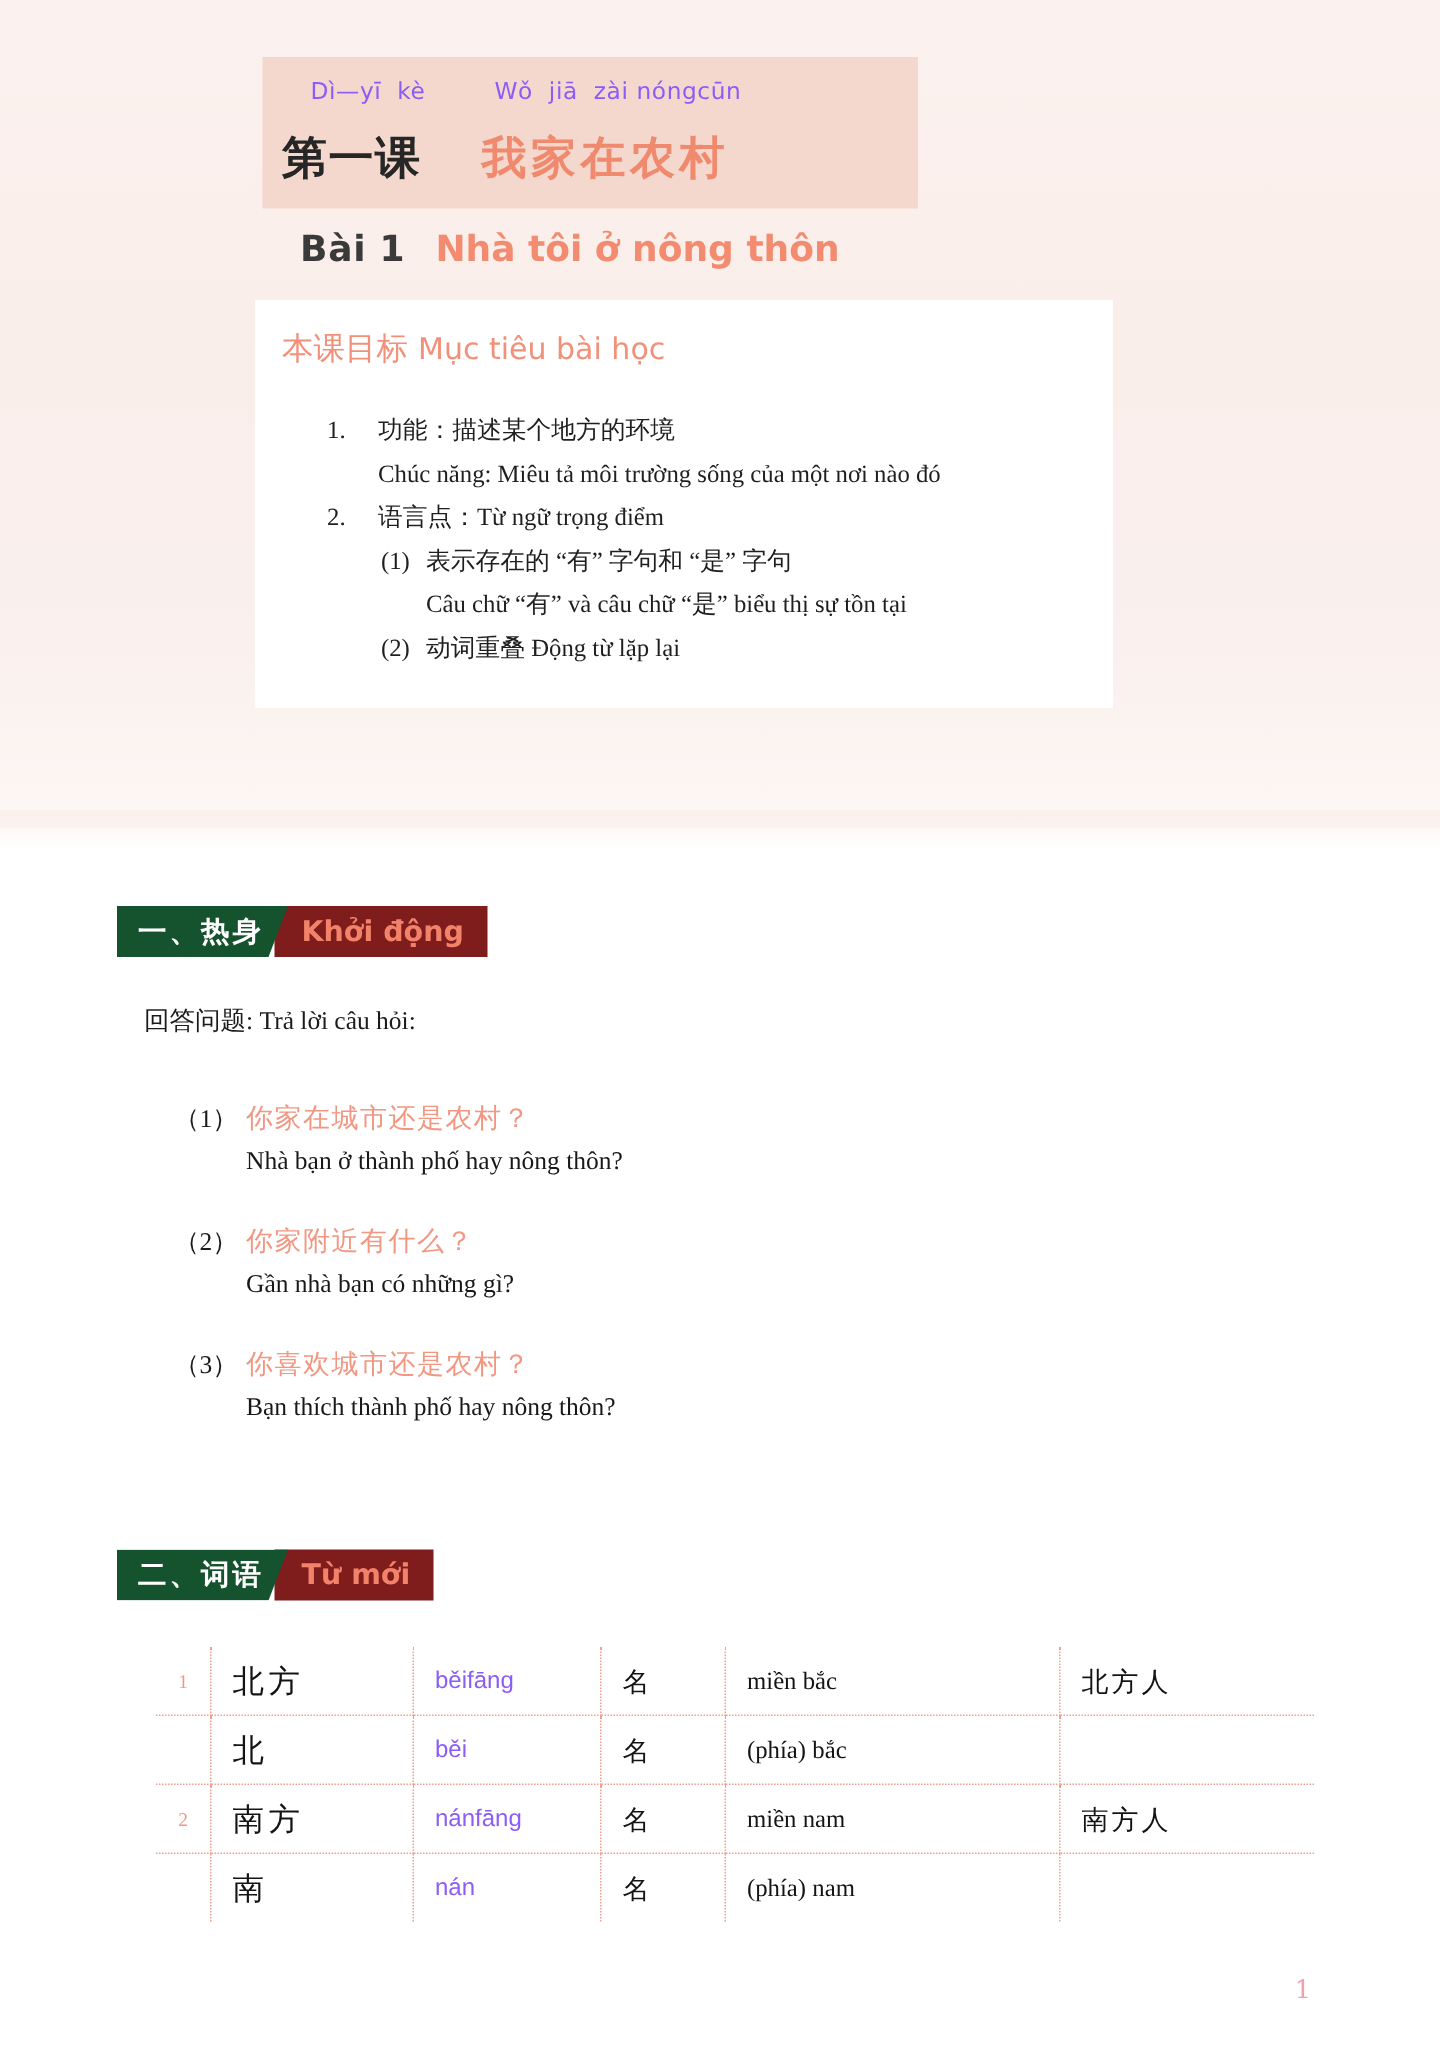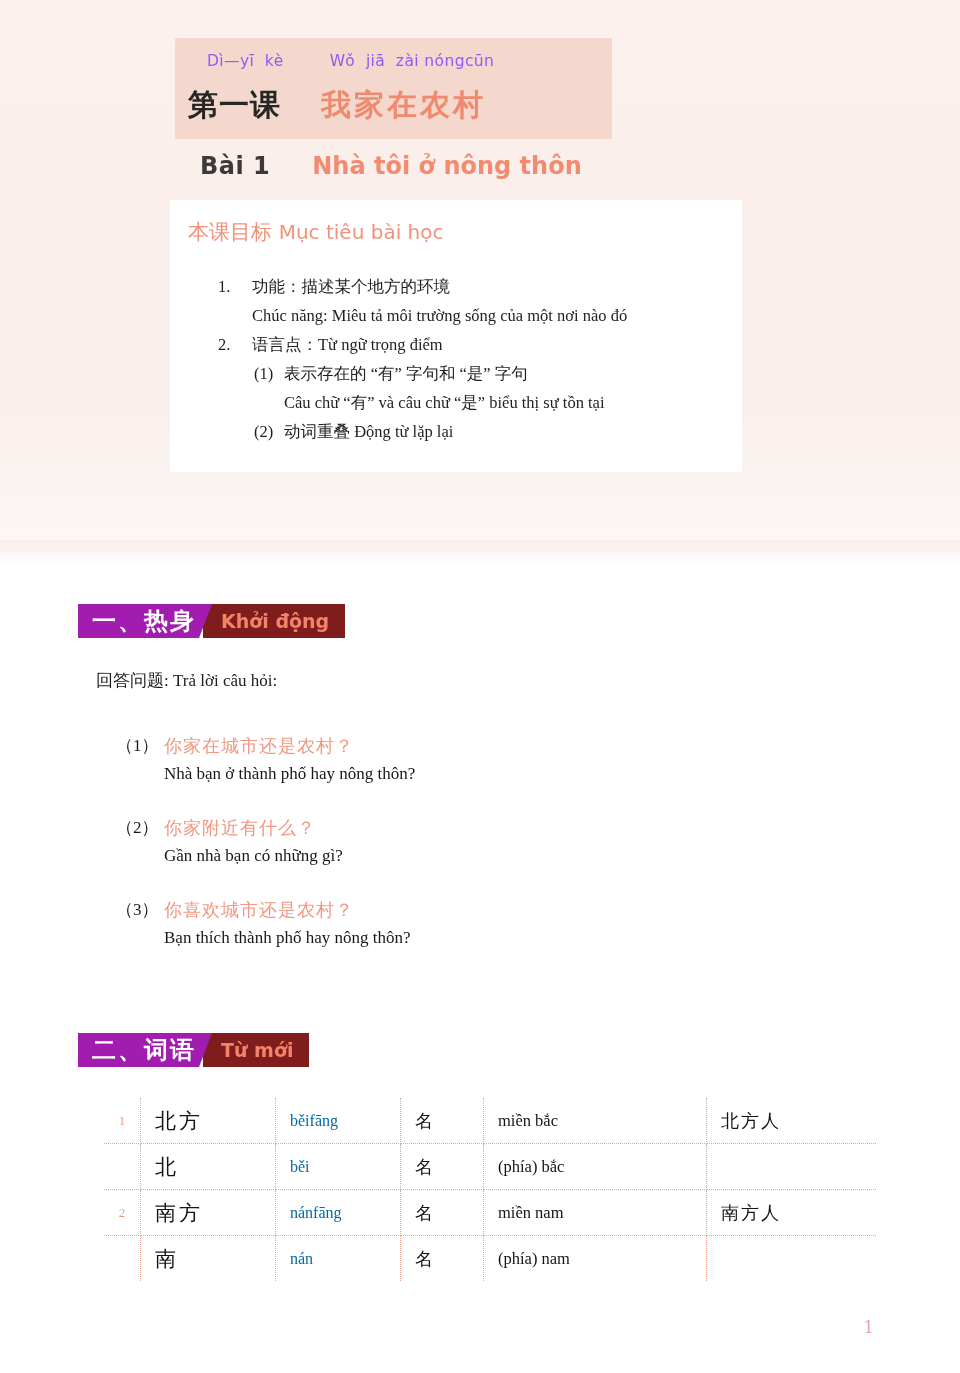--- a/index.html
+++ b/index.html
@@ -71,21 +71,21 @@
   }
   .banner-vi {
     position: absolute;
     left: 200px; top: 152px;
     font-family: "DejaVu Sans", sans-serif;
     font-size: 24px;
     font-weight: 700;
     white-space: pre;
   }
   .banner-vi .lesson-vi-no { color: #3a3a3a; letter-spacing: .5px; }
-  .banner-vi .lesson-vi-title { color: #f28b70; margin-left: 42px; }
+  .banner-vi .lesson-vi-title { color: #f28b70; margin-left: 20px; }
 
   
   .obj-card {
     position: absolute;
     left: 170px; top: 200px;
     width: 572px; height: 272px;
     background: #ffffff;
   }
   .obj-title {
     position: absolute;
@@ -115,25 +115,25 @@
   .obj-sub-cont { margin-left: 30px; }
 
   
   .sec {
     position: absolute;
     height: 34px;
     display: flex;
     align-items: stretch;
   }
   .sec-cn {
-    background: #a21caf;
+    background: #14532d;
     color: #ffffff;
     font-family: "DejaVu Sans", sans-serif;
     font-weight: 700;
-    font-size: 24px;
+    font-size: 19px;
     letter-spacing: 2px;
     display: flex;
     align-items: center;
     padding: 0 16px 0 14px;
     -webkit-clip-path: polygon(0 0, 100% 0, calc(100% - 13px) 100%, 0 100%);
     clip-path: polygon(0 0, 100% 0, calc(100% - 13px) 100%, 0 100%);
     margin-right: -9px;
   }
   .sec-vi {
     background: #7f1d1d;
@@ -208,23 +208,23 @@
   }
   .vocab td.c-hanzi {
     width: 120px;
     font-family: "DejaVu Sans", sans-serif;
     font-size: 21px;
     letter-spacing: 3px;
     color: #141414;
   }
   .vocab td.c-pinyin {
     width: 110px;
-    font-family: Liberation Serif, serif;
+    font-family: Liberation Sans, sans-serif;
     font-size: 16px;
-    color: #0369a1;
+    color: #8b5cf6;
   }
   .vocab td.c-pos {
     width: 68px;
     font-family: "DejaVu Sans", sans-serif;
     font-size: 18px;
     color: #141414;
   }
   .vocab td.c-mean {
     width: 208px;
     font-size: 16.5px;

